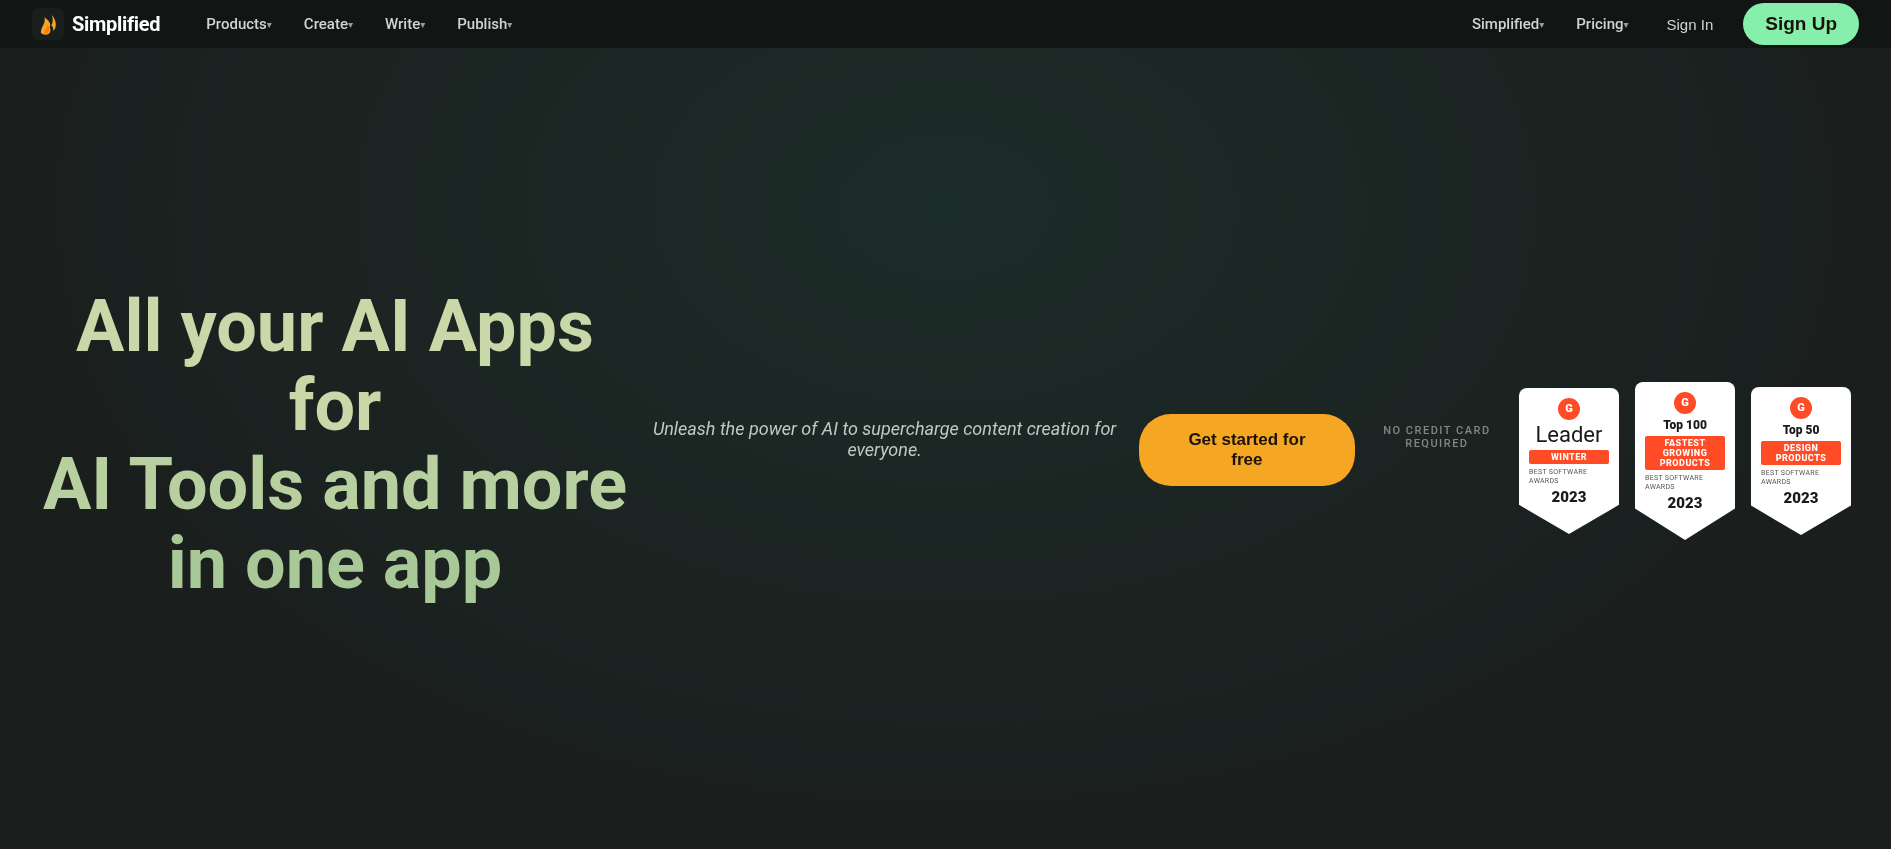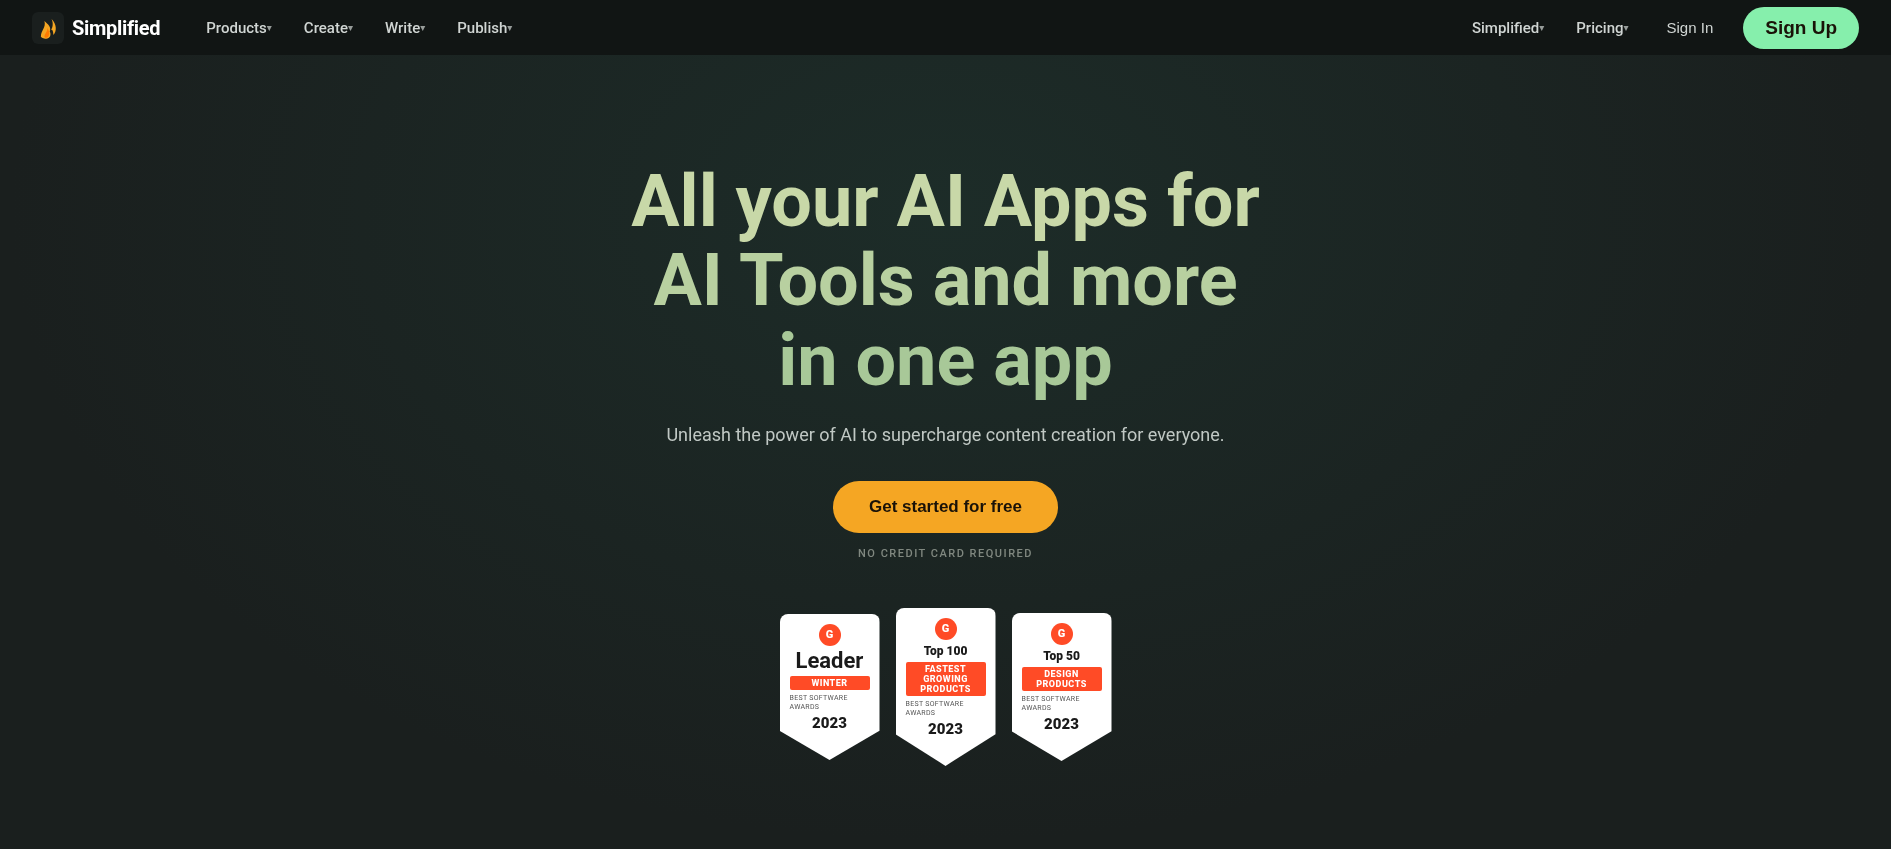--- a/index.html
+++ b/index.html
@@ -11,21 +11,21 @@
       min-height: 849px;
       overflow-x: hidden;
     }
 
     
     nav {
       background-color: #111514;
       display: flex;
       align-items: center;
       padding: 0 32px;
-      height: 55px;
+      height: 48px;
       position: relative;
       z-index: 100;
     }
     .nav-logo {
       display: flex;
       align-items: center;
       gap: 8px;
       margin-right: 32px;
       text-decoration: none;
     }
@@ -87,21 +87,21 @@
       cursor: pointer;
       border-radius: 24px;
       border: none;
       transition: background 0.15s;
       margin-left: 6px;
     }
 
     
     .hero {
       display: flex;
-      flex-direction: column;
+      flex-direction: row;
       align-items: center;
       justify-content: center;
       text-align: center;
       padding: 80px 40px 55px;
       min-height: 793px;
       background: radial-gradient(ellipse at 50% 20%, rgba(30,50,45,0.7) 0%, transparent 70%),
                   #1a1f1e;
     }
     .hero-title {
       font-size: 72px;
@@ -118,20 +118,21 @@
     }
     .hero-title-line3 {
       color: #a8c898;
     }
     .hero-subtitle {
       font-size: 18px;
       color: #c0c8c4;
       font-weight: 400;
       margin-bottom: 36px;
       max-width: 600px;
+      font-style: italic;
     }
     .btn-cta {
       padding: 16px 36px;
       background: #f5a623;
       color: #1a1208;
       font-size: 17px;
       font-weight: 700;
       cursor: pointer;
       border-radius: 32px;
       border: none;
@@ -176,21 +177,21 @@
       display: flex;
       align-items: center;
       justify-content: center;
       font-size: 11px;
       font-weight: 900;
       color: #fff;
       margin-bottom: 2px;
     }
     .badge-main-text {
       font-size: 22px;
-      font-weight: 700;
+      font-weight: 400;
       color: #1a1a1a;
       line-height: 1;
     }
     .badge-sub-red {
       background: #ff4b26;
       color: #fff;
       font-size: 9px;
       font-weight: 800;
       padding: 2px 6px;
       border-radius: 2px;

